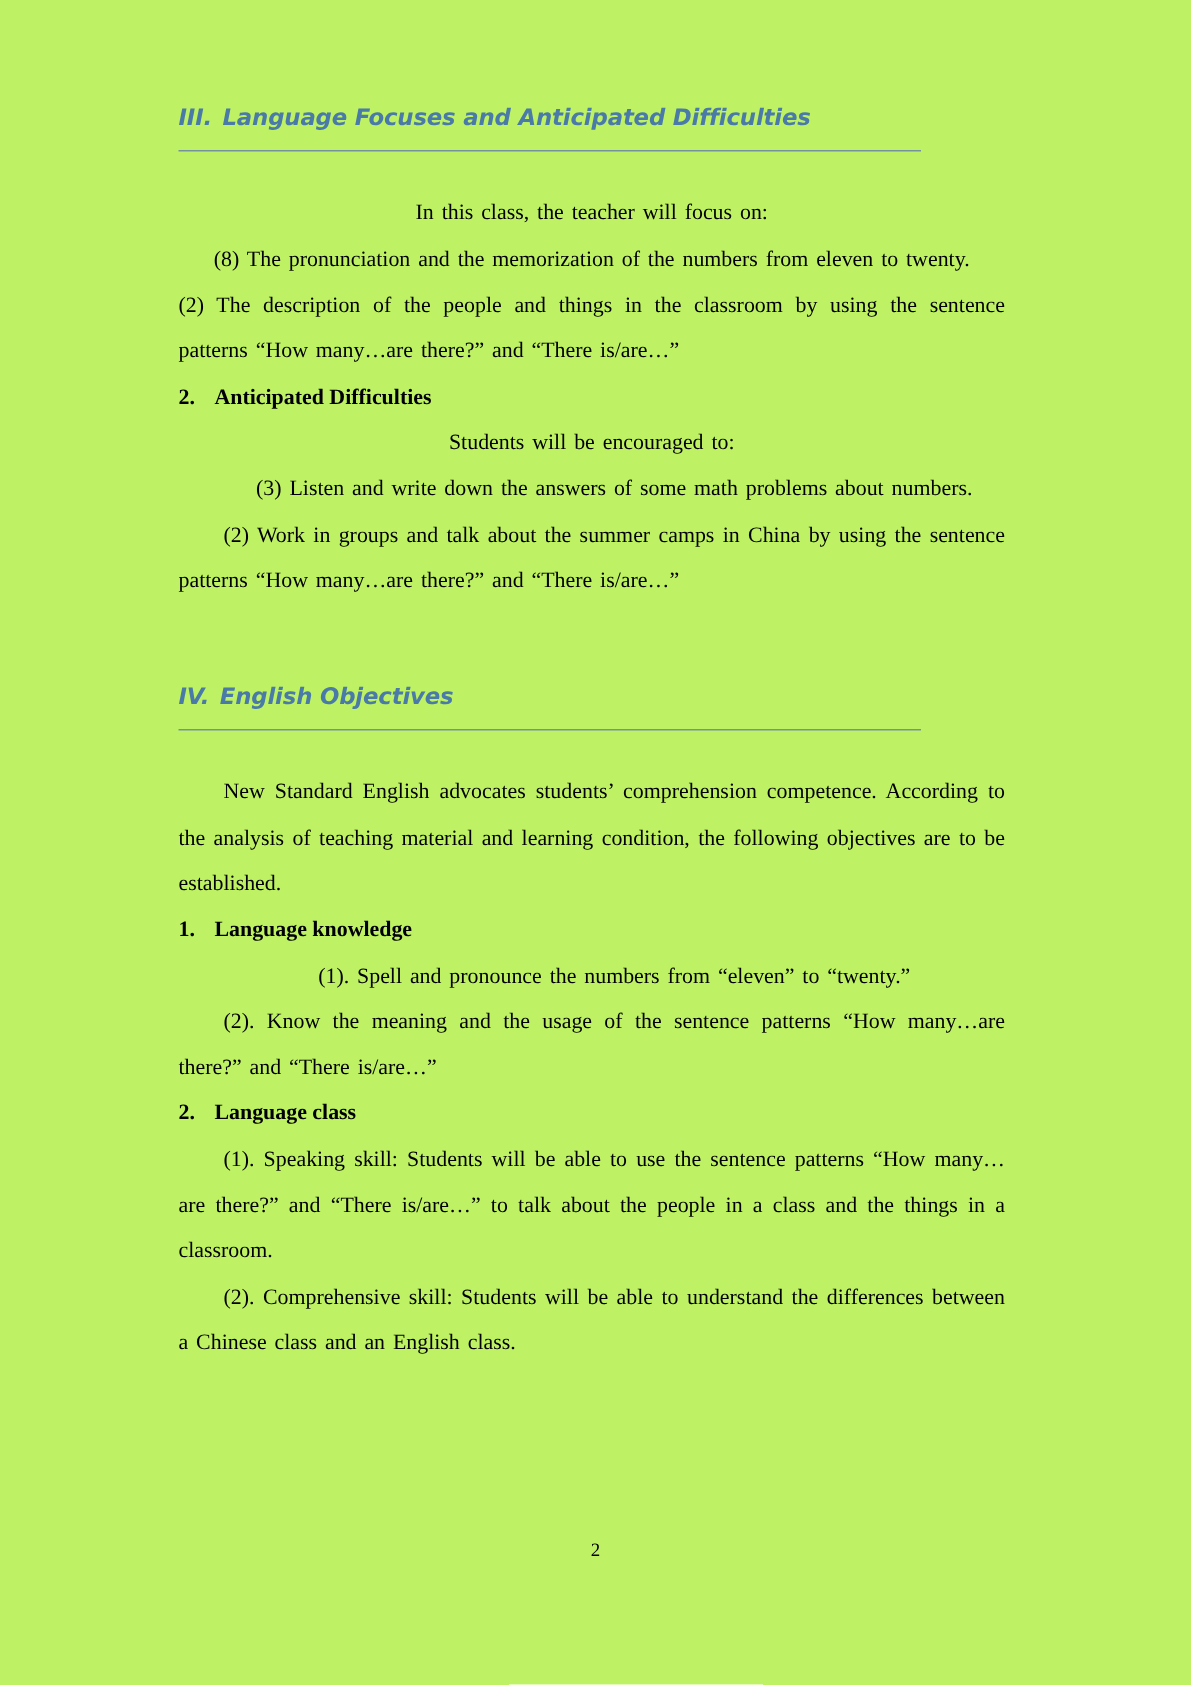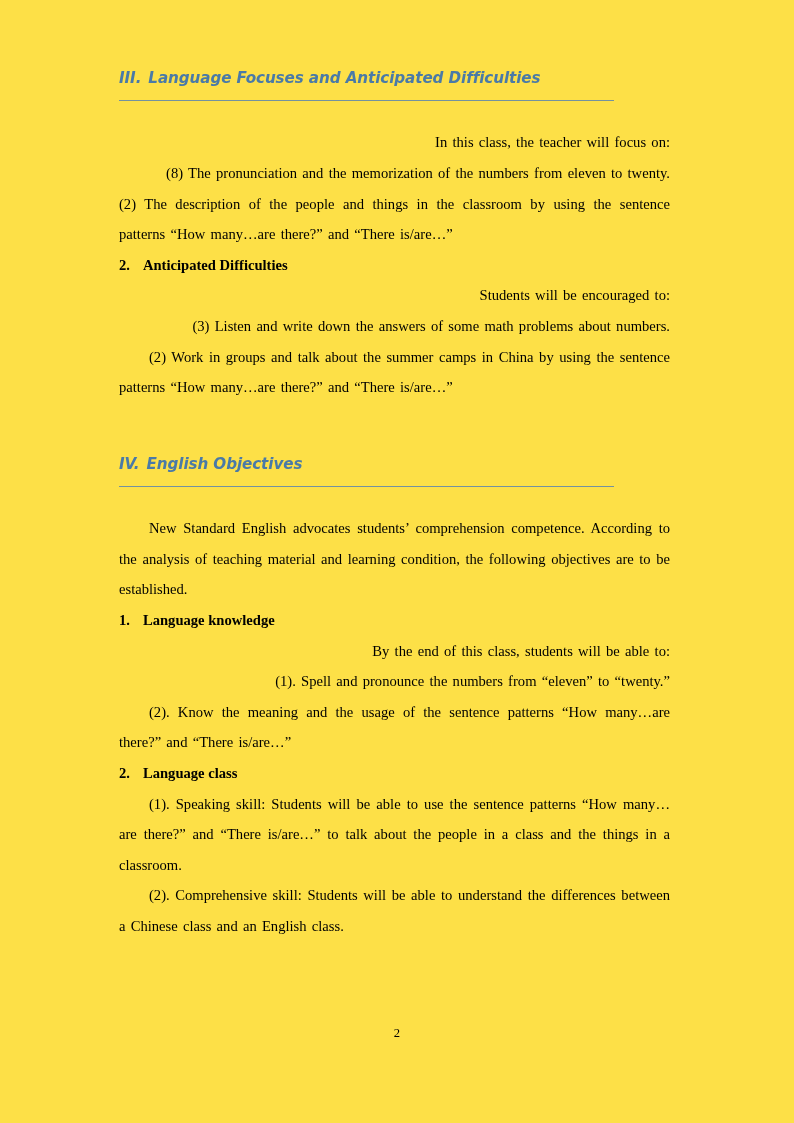--- a/index.html
+++ b/index.html
@@ -4,21 +4,21 @@
 <style>
   html, body {
     margin: 0;
     padding: 0;
     background: #ffffff;
   }
   .page {
     position: relative;
     width: 794px;
     height: 1123px;
-    background: #fde047;
+    background: #bef264;
     overflow: hidden;
     font-family: "Liberation Serif", "DejaVu Serif", serif;
   }
   .content {
     position: absolute;
     left: 119px;
     top: 0;
     width: 551px;
   }
 
@@ -51,21 +51,21 @@
   p.body {
     margin: 0;
     font-size: 14.6px;
     line-height: 30.6px;
     text-align: justify;
     text-justify: inter-word;
     word-spacing: 1.6px;
     color: #000000;
   }
   p.body.indent { text-indent: 30px; }
-  p.body.nojust { text-align: right; }
+  p.body.nojust { text-align: center; }
 
   .gap-s  { height: 9px; }
   .gap-m  { height: 26px; }
   .gap-l  { height: 44px; }
 
   .page-number {
     position: absolute;
     left: 0;
     top: 1026px;
     width: 794px;
@@ -111,21 +111,20 @@
     </div>
 
     <div class="gap-m"></div>
 
     <p class="body indent">New Standard English advocates students’ comprehension competence. According to the analysis of teaching material and learning condition, the following objectives are to be established.</p>
 
     <div class="sub-heading">
       <span class="numeral">1.</span><span>Language knowledge</span>
     </div>
 
-    <p class="body nojust">By the end of this class, students will be able to:</p>
     <p class="body indent nojust">(1). Spell and pronounce the numbers from “eleven” to “twenty.”</p>
     <p class="body indent">(2). Know the meaning and the usage of the sentence patterns “How many…are there?” and “There is/are…”</p>
 
     <div class="sub-heading">
       <span class="numeral">2.</span><span>Language class</span>
     </div>
 
     <p class="body indent">(1). Speaking skill: Students will be able to use the sentence patterns “How many…are there?” and “There is/are…” to talk about the people in a class and the things in a classroom.</p>
     <p class="body indent">(2). Comprehensive skill: Students will be able to understand the differences between a Chinese class and an English class.</p>
 

